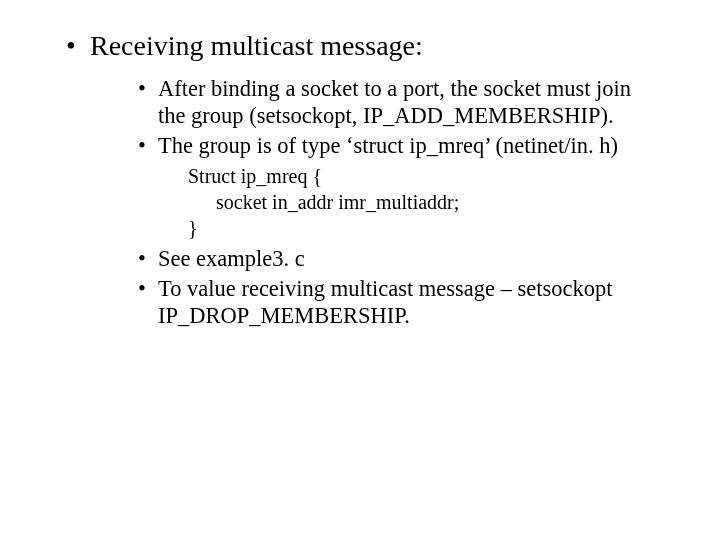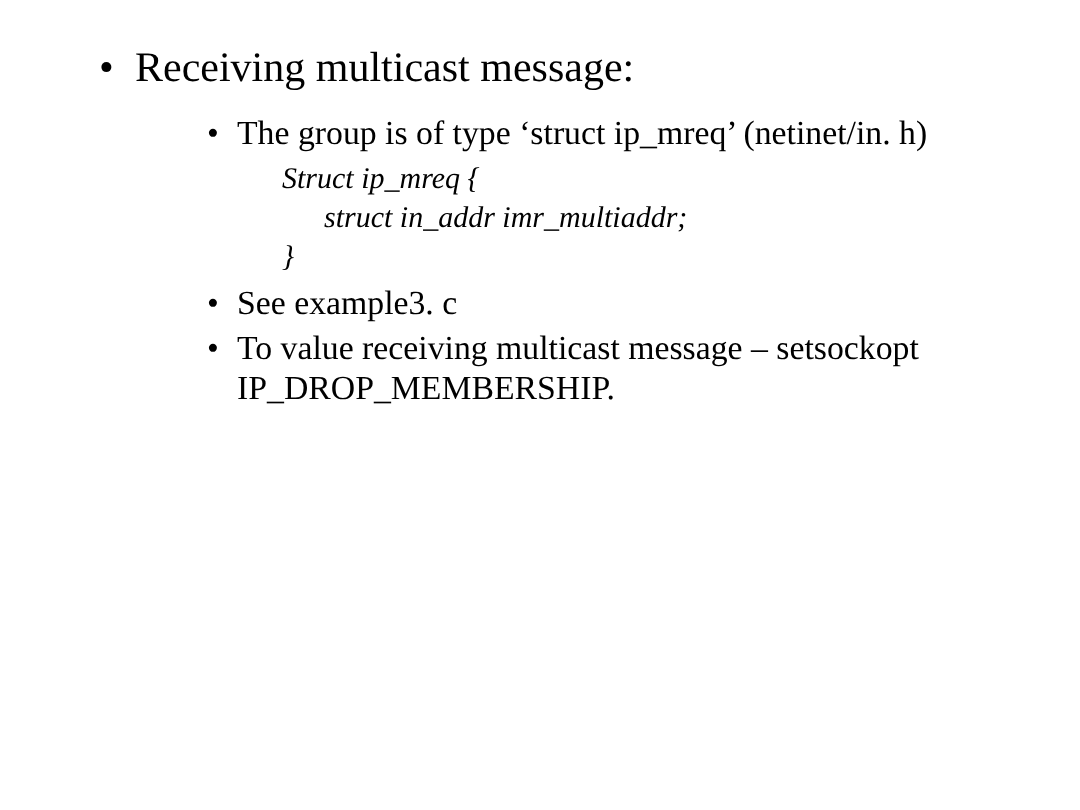--- a/index.html
+++ b/index.html
@@ -52,43 +52,43 @@
   .lvl2 > li::before {
     content: "•";
     position: absolute;
     left: -20px;
     top: 0;
   }
   .codeblock {
     padding-left: 30px;
     margin-top: 4px;
     margin-bottom: 4px;
-    font-style: italic;
   }
   .codeblock .line {
     font-size: 20px;
     line-height: 1.3;
   }
   .codeblock .indent {
     padding-left: 28px;
   }
 </style>
 </head>
 <body>
 
 <div class="slide">
   <ul class="lvl1">
     <li>
       <span>Receiving multicast message:</span>
       <ul class="lvl2">
+        <li>After binding a socket to a port, the socket must join the group (setsockopt, IP_ADD_MEMBERSHIP).</li>
         <li>
           <span>The group is of type ‘struct ip_mreq’ (netinet/in. h)</span>
           <div class="codeblock">
             <div class="line">Struct ip_mreq {</div>
-            <div class="line indent">struct in_addr imr_multiaddr;</div>
+            <div class="line indent">socket in_addr imr_multiaddr;</div>
             <div class="line">}</div>
           </div>
         </li>
         <li>See example3. c</li>
         <li>To value receiving multicast message – setsockopt IP_DROP_MEMBERSHIP.</li>
       </ul>
     </li>
   </ul>
 </div>
 

